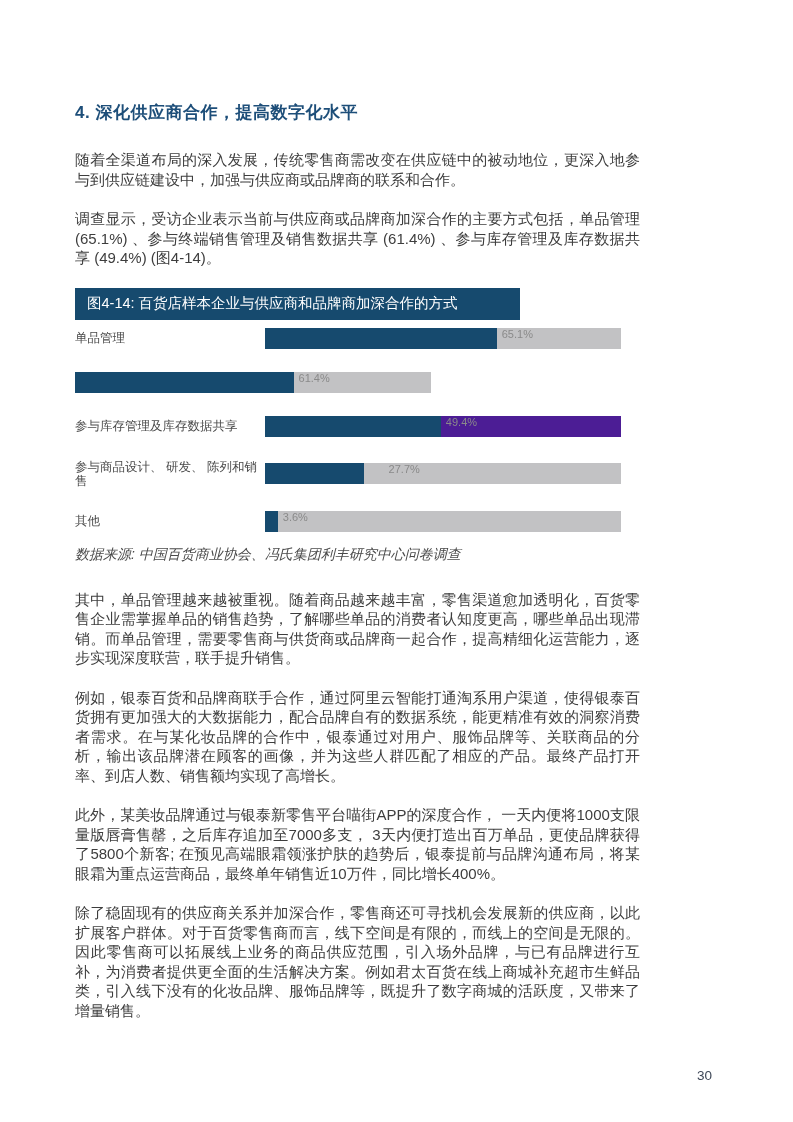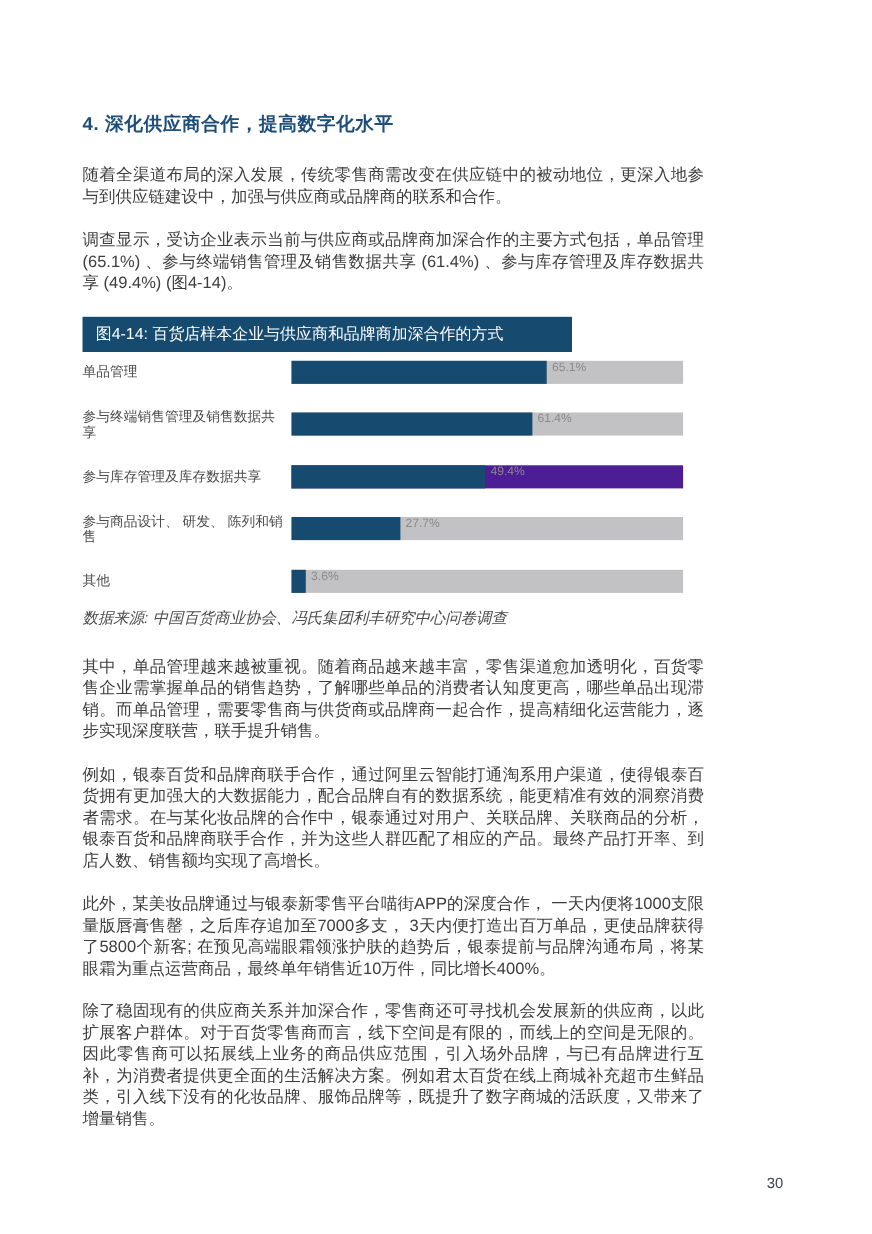--- a/index.html
+++ b/index.html
@@ -100,52 +100,51 @@
       <div class="chart-title">图4-14: 百货店样本企业与供应商和品牌商加深合作的方式</div>
       <div class="chart-rows">
           <div class="chart-row">
             <div class="chart-label">单品管理</div>
             <div class="chart-track" style="background: rgb(194, 194, 196);">
               <div class="chart-fill" style="width: 65.1%; background: rgb(22, 74, 110);"></div>
               <span class="chart-value">65.1%</span>
             </div>
           </div>
           <div class="chart-row">
-            <div class="chart-label">参与终端销售管理及销售数据共享</div>
             <div class="chart-track" style="background: rgb(194, 194, 196);">
               <div class="chart-fill" style="width: 61.4%; background: rgb(22, 74, 110);"></div>
               <span class="chart-value">61.4%</span>
             </div>
           </div>
           <div class="chart-row">
             <div class="chart-label">参与库存管理及库存数据共享</div>
             <div class="chart-track" style="background: #4c1d95;">
               <div class="chart-fill" style="width: 49.4%; background: rgb(22, 74, 110);"></div>
               <span class="chart-value">49.4%</span>
             </div>
           </div>
           <div class="chart-row">
             <div class="chart-label">参与商品设计、 研发、 陈列和销售</div>
-            <div class="chart-track" style="background: rgb(194, 194, 196);">
+            <div class="chart-track" style="background: rgb(194, 194, 196); gap: 20px;">
               <div class="chart-fill" style="width: 27.7%; background: rgb(22, 74, 110);"></div>
               <span class="chart-value">27.7%</span>
             </div>
           </div>
           <div class="chart-row">
             <div class="chart-label">其他</div>
             <div class="chart-track" style="background: rgb(194, 194, 196);">
               <div class="chart-fill" style="width: 3.6%; background: rgb(22, 74, 110);"></div>
               <span class="chart-value">3.6%</span>
             </div>
           </div>
         </div>
       <div class="chart-source">数据来源: 中国百货商业协会、冯氏集团利丰研究中心问卷调查</div>
     </div>
 
     <div class="para">其中，单品管理越来越被重视。随着商品越来越丰富，零售渠道愈加透明化，百货零售企业需掌握单品的销售趋势，了解哪些单品的消费者认知度更高，哪些单品出现滞销。而单品管理，需要零售商与供货商或品牌商一起合作，提高精细化运营能力，逐步实现深度联营，联手提升销售。</div>
-    <div class="para">例如，银泰百货和品牌商联手合作，通过阿里云智能打通淘系用户渠道，使得银泰百货拥有更加强大的大数据能力，配合品牌自有的数据系统，能更精准有效的洞察消费者需求。在与某化妆品牌的合作中，银泰通过对用户、关联品牌、关联商品的分析，银泰百货和品牌商联手合作，并为这些人群匹配了相应的产品。最终产品打开率、到店人数、销售额均实现了高增长。</div>
+    <div class="para">例如，银泰百货和品牌商联手合作，通过阿里云智能打通淘系用户渠道，使得银泰百货拥有更加强大的大数据能力，配合品牌自有的数据系统，能更精准有效的洞察消费者需求。在与某化妆品牌的合作中，银泰通过对用户、服饰品牌等、关联商品的分析，输出该品牌潜在顾客的画像，并为这些人群匹配了相应的产品。最终产品打开率、到店人数、销售额均实现了高增长。</div>
     <div class="para">此外，某美妆品牌通过与银泰新零售平台喵街APP的深度合作， 一天内便将1000支限量版唇膏售罄，之后库存追加至7000多支， 3天内便打造出百万单品，更使品牌获得了5800个新客; 在预见高端眼霜领涨护肤的趋势后，银泰提前与品牌沟通布局，将某眼霜为重点运营商品，最终单年销售近10万件，同比增长400%。</div>
     <div class="para">除了稳固现有的供应商关系并加深合作，零售商还可寻找机会发展新的供应商，以此扩展客户群体。对于百货零售商而言，线下空间是有限的，而线上的空间是无限的。因此零售商可以拓展线上业务的商品供应范围，引入场外品牌，与已有品牌进行互补，为消费者提供更全面的生活解决方案。例如君太百货在线上商城补充超市生鲜品类，引入线下没有的化妆品牌、服饰品牌等，既提升了数字商城的活跃度，又带来了增量销售。</div>
 
   </div>
 
   <div class="page-number">30</div>
 </div>
 
 </body></html>

